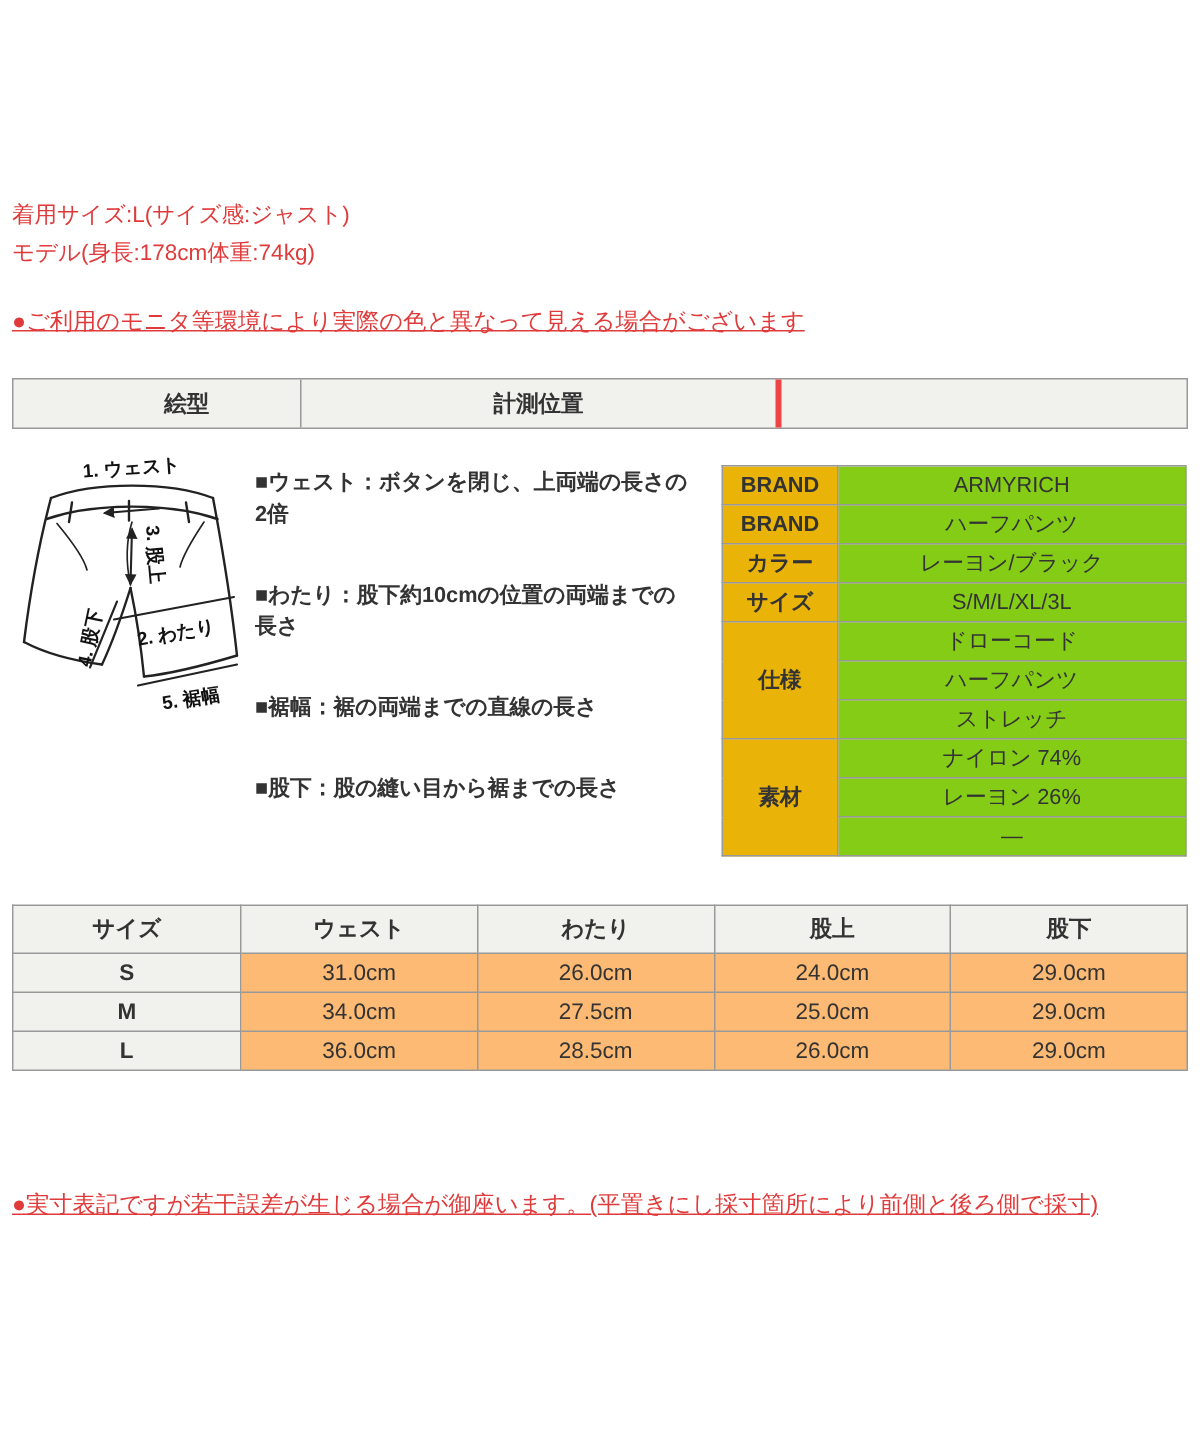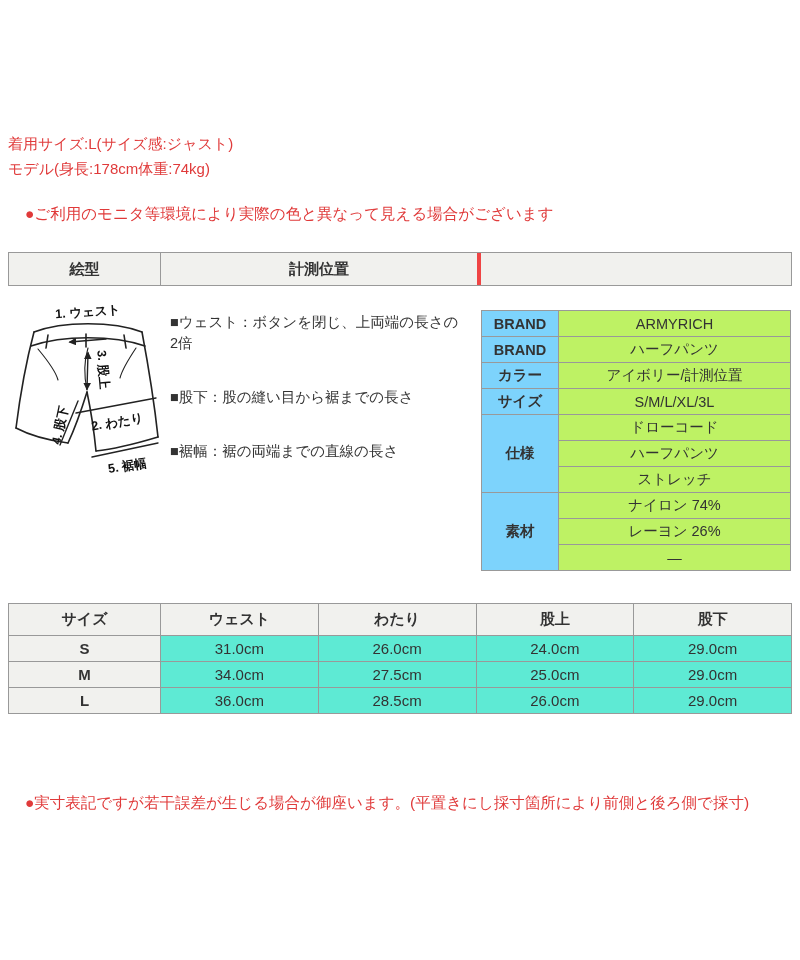--- a/index.html
+++ b/index.html
@@ -2,56 +2,56 @@
 <html><head>
 <meta charset="utf-8">
 <style>
   html,body{margin:0;padding:0;background:#fff;}
   body{font-family:"Liberation Sans","DejaVu Sans",sans-serif;color:#333;}
   .page{position:relative;width:800px;height:960px;background:#fff;overflow:hidden;}
 
   
   .red{color:#e03a3a;font-size:15px;line-height:25px;}
   .top-block{position:absolute;left:8px;top:131px;}
-  .note{position:absolute;left:25px;font-size:15.5px;color:#e03a3a;}
+  .note{position:absolute;left:8px;font-size:15.5px;color:#e03a3a;text-decoration:underline;}
   .note-monitor{top:204px;}
   .note-measure{top:793px;}
 
   
   .strip{position:absolute;left:8px;top:252px;width:784px;height:34px;display:flex;
          border:1px solid #999;background:#f1f1ee;box-sizing:border-box;}
   .strip .cell{display:flex;align-items:center;justify-content:center;
          font-weight:bold;font-size:15px;color:#333;box-sizing:border-box;height:100%;}
-  .strip .c1{width:152px;border-right:1px solid #999;}
+  .strip .c1{width:152px;border-right:1px solid #999;margin-left:40px;}
   .strip .c2{width:320px;border-right:4px solid #ef4444;}
   .strip .c3{flex:1;}
 
   
   .diagram{position:absolute;left:8px;top:300px;width:160px;height:195px;}
   .diagram svg{width:100%;height:100%;}
   .dlabel{font-size:12.5px;font-weight:bold;fill:#111;}
 
   
   .measures{position:absolute;left:170px;top:312px;width:310px;font-size:14.5px;
             color:#333;}
-  .measures .m-item{line-height:21px;margin:0 16px 33px 0;}
+  .measures .m-item{line-height:21px;margin:0 16px 33px 0;font-weight:bold;}
 
   
   .spec{position:absolute;left:481px;top:310px;width:310px;border-collapse:collapse;
         font-size:14.5px;color:#333;}
   .spec td{border:1px solid #999;height:26px;padding:0 4px;text-align:center;box-sizing:border-box;}
-  .spec td.lbl{width:77px;background:#7dd3fc;font-weight:bold;}
-  .spec td.val{background:#bef264;}
+  .spec td.lbl{width:77px;background:#eab308;font-weight:bold;}
+  .spec td.val{background:#84cc16;}
 
   
   .sizes{position:absolute;left:8px;top:603px;width:784px;border-collapse:collapse;
          font-size:15px;color:#333;table-layout:fixed;}
   .sizes th,.sizes td{border:1px solid #999;text-align:center;box-sizing:border-box;}
   .sizes th{height:32px;background:#f1f1ee;font-weight:bold;}
-  .sizes td{height:26px;background:#5eead4;}
+  .sizes td{height:26px;background:#fdba74;}
   .sizes td.rowhead{background:#f1f1ee;font-weight:bold;}
   .sizes col.c0{width:152px;}
 </style>
 </head>
 <body>
 
 <div class="page">
 
   <div class="top-block">
     <div class="red">着用サイズ:L(サイズ感:ジャスト)</div>
@@ -98,37 +98,38 @@
         <text class="dlabel" text-anchor="middle" x="110" y="126" transform="rotate(-10 110 126)">2. わたり</text>
         <text class="dlabel" text-anchor="middle" x="91" y="70" transform="rotate(85 91 70)">3. 股上</text>
         <text class="dlabel" text-anchor="middle" x="56" y="126" transform="rotate(-78 56 126)">4. 股下</text>
         <text class="dlabel" text-anchor="middle" x="120" y="170" transform="rotate(-9 120 170)">5. 裾幅</text>
       </g>
     </svg>
   </div>
 
   <div class="measures">
     <p class="m-item">■ウェスト：ボタンを閉じ、上両端の長さの2倍</p>
+    <p class="m-item">■わたり：股下約10cmの位置の両端までの長さ</p>
+    <p class="m-item">■裾幅：裾の両端までの直線の長さ</p>
     <p class="m-item">■股下：股の縫い目から裾までの長さ</p>
-    <p class="m-item">■裾幅：裾の両端までの直線の長さ</p>
   </div>
 
   <table class="spec">
     <tbody>
       <tr>
         <td class="lbl">BRAND</td>
         <td class="val">ARMYRICH</td>
       </tr>
       <tr>
         <td class="lbl">BRAND</td>
         <td class="val">ハーフパンツ</td>
       </tr>
       <tr>
         <td class="lbl">カラー</td>
-        <td class="val">アイボリー/計測位置</td>
+        <td class="val">レーヨン/ブラック</td>
       </tr>
       <tr>
         <td class="lbl">サイズ</td>
         <td class="val">S/M/L/XL/3L</td>
       </tr>
       <tr>
         <td class="lbl" rowspan="3">仕様</td>
         <td class="val">ドローコード</td>
       </tr>
       <tr>

